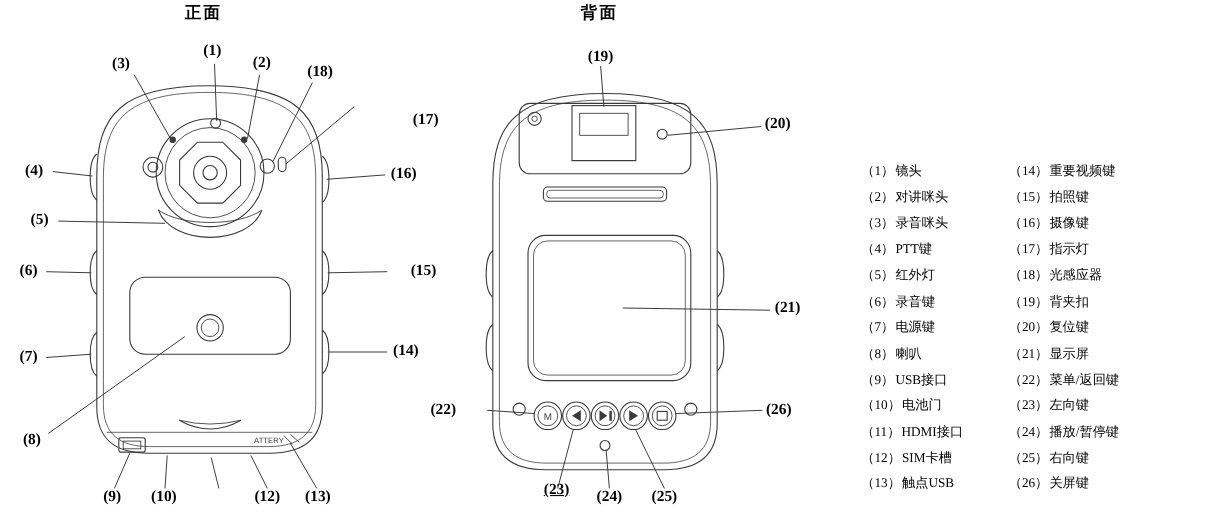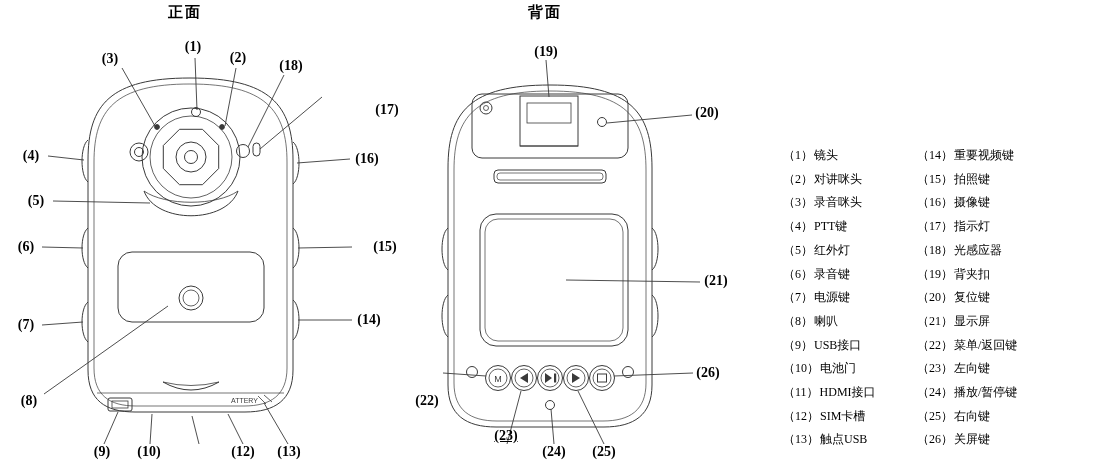--- a/index.html
+++ b/index.html
@@ -175,23 +175,23 @@
   <span class="callout" style="left:29px;top:401px;">(8)</span>
   <span class="callout" style="left:102px;top:452px;">(9)</span>
   <span class="callout" style="left:149px;top:452px;">(10)</span>
   <span class="callout" style="left:199px;top:452px;margin-top:39px;">(11)</span>
   <span class="callout" style="left:243px;top:452px;">(12)</span>
   <span class="callout" style="left:289px;top:452px;">(13)</span>
 
   <span class="callout" style="left:546px;top:52px;">(19)</span>
   <span class="callout" style="left:707px;top:113px;text-align:center;">(20)</span>
   <span class="callout" style="left:716px;top:281px;">(21)</span>
-  <span class="callout" style="left:427px;top:373px;margin-top:28px;">(22)</span>
+  <span class="callout" style="left:403px;top:373px;">(22)</span>
   <span class="callout" style="left:708px;top:373px;">(26)</span>
-  <span class="callout" style="left:506px;top:436px;text-decoration:underline;">(23)</span>
+  <span class="callout" style="left:506px;top:446px;text-decoration:underline;">(23)</span>
   <span class="callout" style="left:554px;top:452px;">(24)</span>
   <span class="callout" style="left:604px;top:452px;">(25)</span>
 
   <div class="legend">
     <div class="col col1">
       <div class="row"><span class="num">（1）</span><span>镜头</span></div>
       <div class="row"><span class="num">（2）</span><span>对讲咪头</span></div>
       <div class="row"><span class="num">（3）</span><span>录音咪头</span></div>
       <div class="row"><span class="num">（4）</span><span>PTT键</span></div>
       <div class="row"><span class="num">（5）</span><span>红外灯</span></div>

